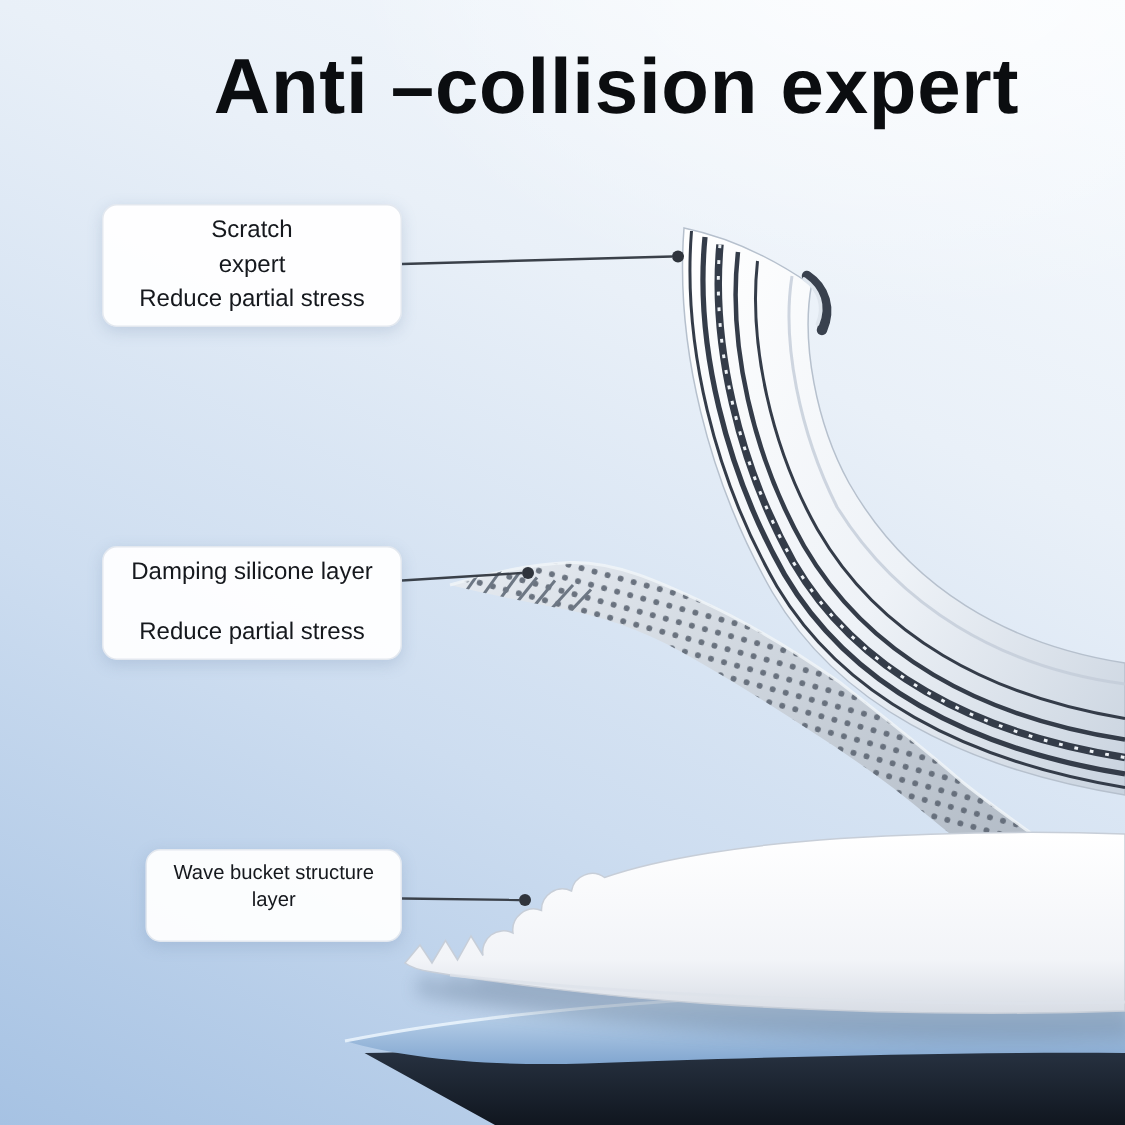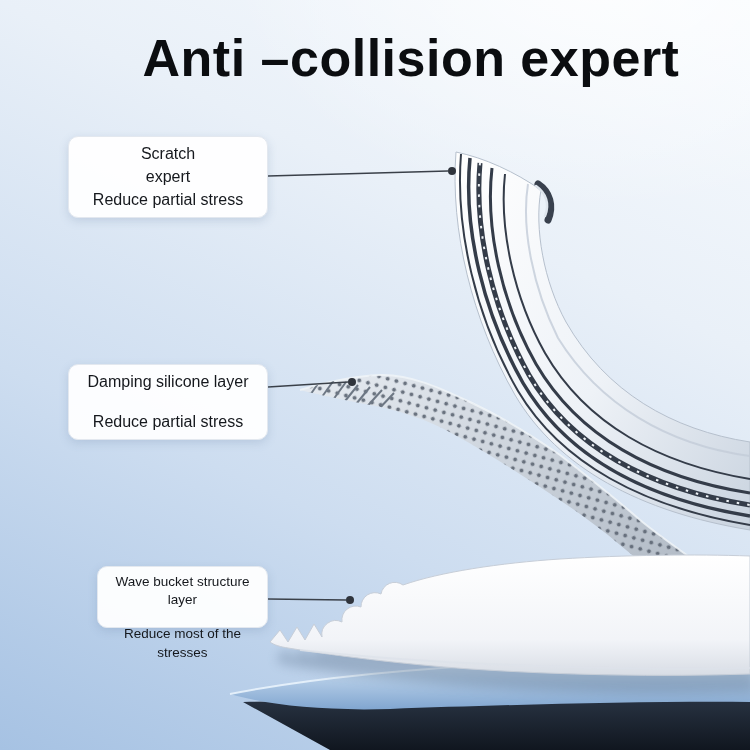--- a/index.html
+++ b/index.html
@@ -133,16 +133,15 @@
     <span class="line">Reduce partial stress</span>
   </div>
 
   <div class="callout callout-2">
     <span class="line">Damping silicone layer</span>
     <span class="line">Reduce partial stress</span>
   </div>
 
   <div class="callout callout-3">
     <span class="line">Wave bucket structure layer</span>
-    <span class="line">Reduce most of the stresses</span>
   </div>
 
 </div>
 
 </body></html>

